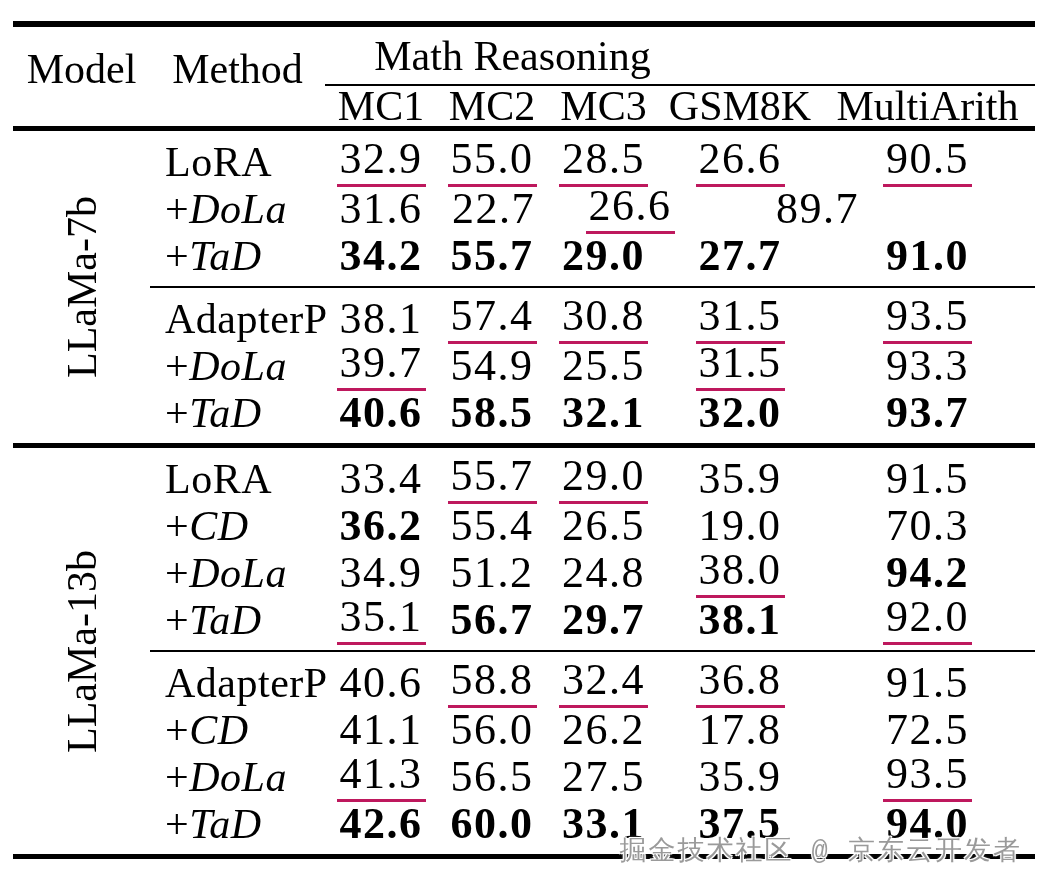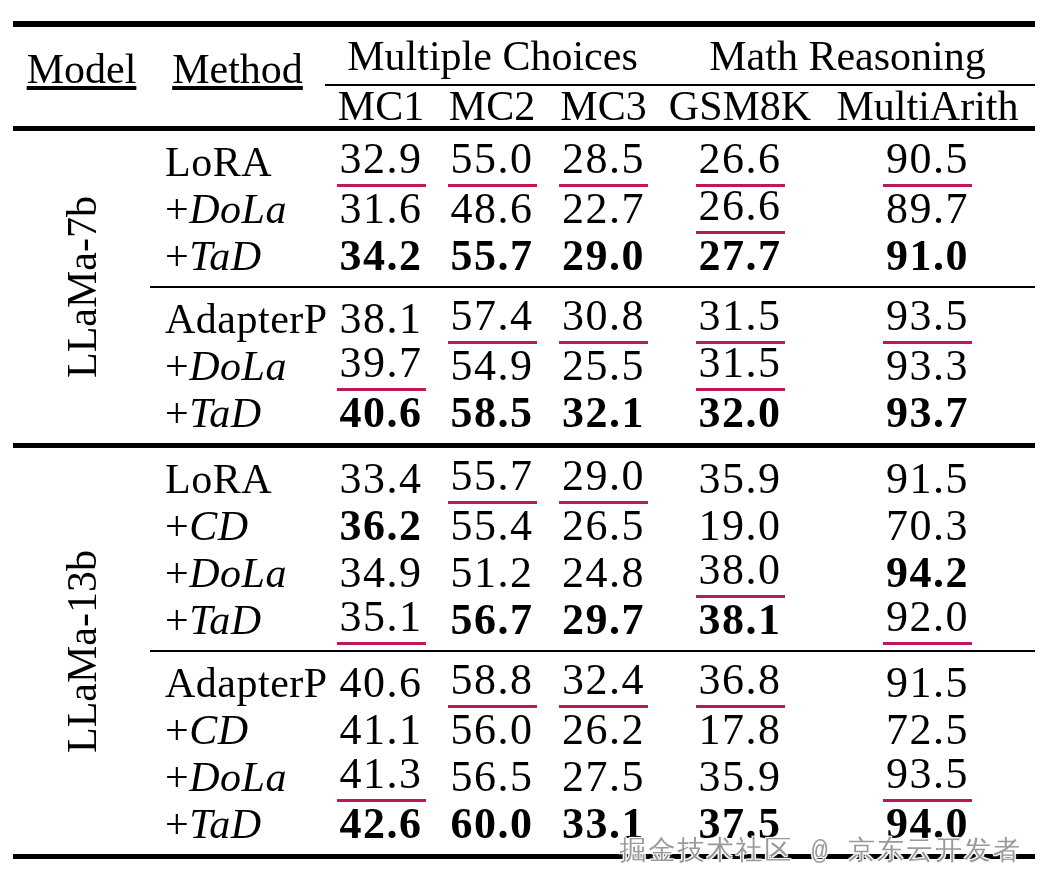--- a/index.html
+++ b/index.html
@@ -16,21 +16,21 @@
     left: 13px; top: 21px;
     width: 1022px;
   }
   .rule { background: #000; width: 100%; }
   .rule.thick { height: 6px; }
   .rule.heavy { height: 5px; }
   .rule.thin { height: 2px; }
 
   
   .header { display: flex; }
-  .hcell { display: flex; align-items: center; justify-content: center; text-decoration: underline; }
+  .hcell { display: flex; align-items: center; justify-content: center; }
   .model-col  { width: 137px; }
   .method-col { width: 175px; }
   .header-label {
     font-size: 42px;
     padding-bottom: 16px;
   }
   .header-right { width: 710px; }
   .group-row { display: flex; height: 57px; align-items: center; }
   .group-label { font-size: 42px; text-align: center; }
   .mc-span   { width: 335px; }
@@ -92,21 +92,20 @@
 <body>
 
 <div class="table-wrap">
   <div class="rule thick"></div>
 
   <div class="header">
     <div class="hcell model-col header-label">Model</div>
     <div class="hcell method-col header-label">Method</div>
     <div class="header-right">
       <div class="group-row">
-        <div class="group-label mc-span">Multiple Choices</div>
         <div class="group-label math-span">Math Reasoning</div>
       </div>
       <div class="rule thin"></div>
       <div class="subcol-row" id="subcols">
           <div class="subcol c0">MC1</div>
           <div class="subcol c1">MC2</div>
           <div class="subcol c2">MC3</div>
           <div class="subcol c3">GSM8K</div>
           <div class="subcol c4">MultiArith</div>
         </div>
@@ -138,23 +137,20 @@
               </div>
               <div class="cell num c4">
                 <span class="u">90.5</span>
               </div>
             </div>
             <div class="row">
               <div class="cell method">+<i>DoLa</i></div>
               <div class="cell num c0">
                 <span>31.6</span>
               </div>
-              <div class="cell num c1">
-                <span>48.6</span>
-              </div>
               <div class="cell num c2">
                 <span>22.7</span>
               </div>
               <div class="cell num c3">
                 <span class="u">26.6</span>
               </div>
               <div class="cell num c4">
                 <span>89.7</span>
               </div>
             </div>

